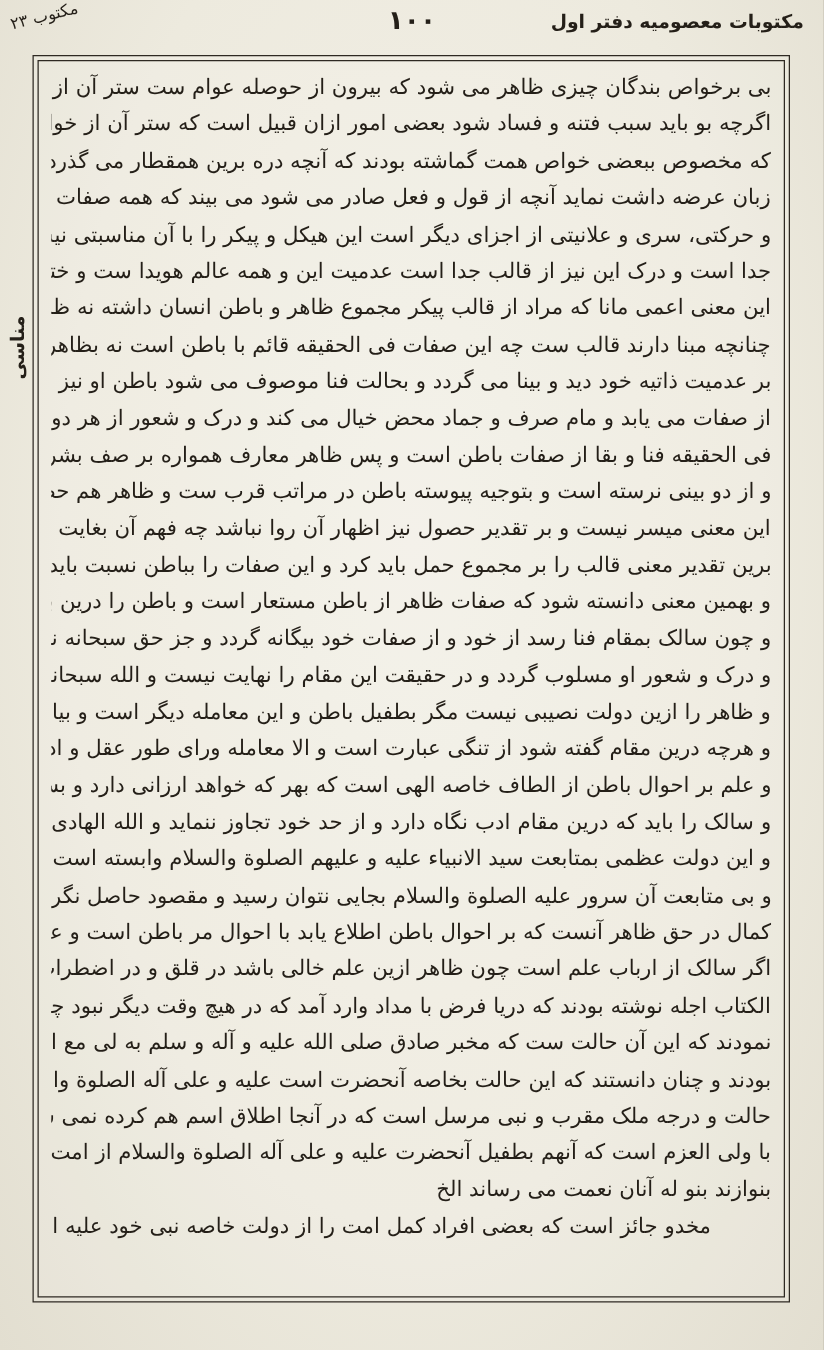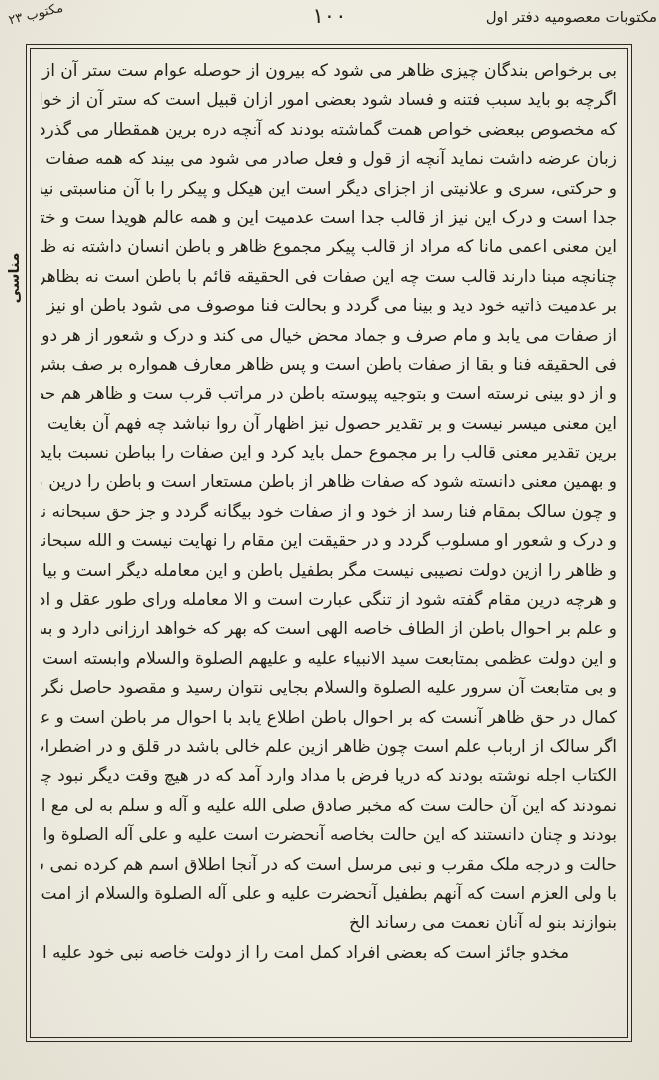--- a/index.html
+++ b/index.html
@@ -14,25 +14,25 @@
     overflow:hidden;
   }
   .header-row{position:absolute;top:0;left:0;right:0;height:42px;}
   .corner-label{
     position:absolute;top:6px;left:8px;
     font-size:13px;transform:rotate(-14deg);
     white-space:nowrap;direction:rtl;
   }
   .page-number{
     position:absolute;top:4px;left:0;right:0;
-    text-align:center;font-size:21px;letter-spacing:3px;font-weight:normal;
+    text-align:center;font-size:21px;letter-spacing:3px;font-weight:bold;
   }
   .running-title{
-    position:absolute;top:8px;right:2px;
-    font-size:15px;font-weight:normal;white-space:nowrap;direction:rtl;
+    position:absolute;top:8px;right:16px;
+    font-size:15px;font-weight:bold;white-space:nowrap;direction:rtl;
   }
   .margin-note{
     position:absolute;top:268px;left:-22px;
     width:72px;height:20px;line-height:20px;
     text-align:center;font-size:15px;font-weight:bold;
     transform:rotate(-90deg);
     direction:rtl;white-space:nowrap;
   }
   .frame-outer{
     position:absolute;left:26px;top:44px;
@@ -97,20 +97,21 @@
             <div class="line">فی الحقیقه فنا و بقا از صفات باطن است و پس ظاهر معارف همواره بر صف بشریت است</div>
             <div class="line">و از دو بینی نرسته است و بتوجیه پیوسته باطن در مراتب قرب ست و ظاهر هم حص ازان دور</div>
             <div class="line">این معنی میسر نیست و بر تقدیر حصول نیز اظهار آن روا نباشد چه فهم آن بغایت دشوار است</div>
             <div class="line">برین تقدیر معنی قالب را بر مجموع حمل باید کرد و این صفات را بباطن نسبت باید داد</div>
             <div class="line">و بهمین معنی دانسته شود که صفات ظاهر از باطن مستعار است و باطن را درین باب اصالت است</div>
             <div class="line">و چون سالک بمقام فنا رسد از خود و از صفات خود بیگانه گردد و جز حق سبحانه نه بیند</div>
             <div class="line">و درک و شعور او مسلوب گردد و در حقیقت این مقام را نهایت نیست و الله سبحانه اعلم</div>
             <div class="line">و ظاهر را ازین دولت نصیبی نیست مگر بطفیل باطن و این معامله دیگر است و بیان آن دشوار</div>
             <div class="line">و هرچه درین مقام گفته شود از تنگی عبارت است و الا معامله ورای طور عقل و ادراک است</div>
             <div class="line">و علم بر احوال باطن از الطاف خاصه الهی است که بهر که خواهد ارزانی دارد و بس</div>
+            <div class="line">و سالک را باید که درین مقام ادب نگاه دارد و از حد خود تجاوز ننماید و الله الهادی</div>
             <div class="line">و این دولت عظمی بمتابعت سید الانبیاء علیه و علیهم الصلوة والسلام وابسته است و بس</div>
             <div class="line">و بی متابعت آن سرور علیه الصلوة والسلام بجایی نتوان رسید و مقصود حاصل نگردد</div>
             <div class="line">کمال در حق ظاهر آنست که بر احوال باطن اطلاع یابد با احوال مر باطن است و علم بر حوال من ظاهر</div>
             <div class="line">اگر سالک از ارباب علم است چون ظاهر ازین علم خالی باشد در قلق و در اضطراب بود الی ان یبلغ</div>
             <div class="line">الکتاب اجله نوشته بودند که دریا فرض با مداد وارد آمد که در هیچ وقت دیگر نبود چنان در سر</div>
             <div class="line">نمودند که این آن حالت ست که مخبر صادق صلی الله علیه و آله و سلم به لی مع الله وقت ازان خبر داده</div>
             <div class="line">بودند و چنان دانستند که این حالت بخاصه آنحضرت است علیه و علی آله الصلوة والسلام که فوق</div>
             <div class="line">حالت و درجه ملک مقرب و نبی مرسل است که در آنجا اطلاق اسم هم کرده نمی شود و نصیبه این دولت</div>
             <div class="line">با ولی العزم است که آنهم بطفیل آنحضرت علیه و علی آله الصلوة والسلام از امت هر کرا یابین دولت</div>
           </div>

